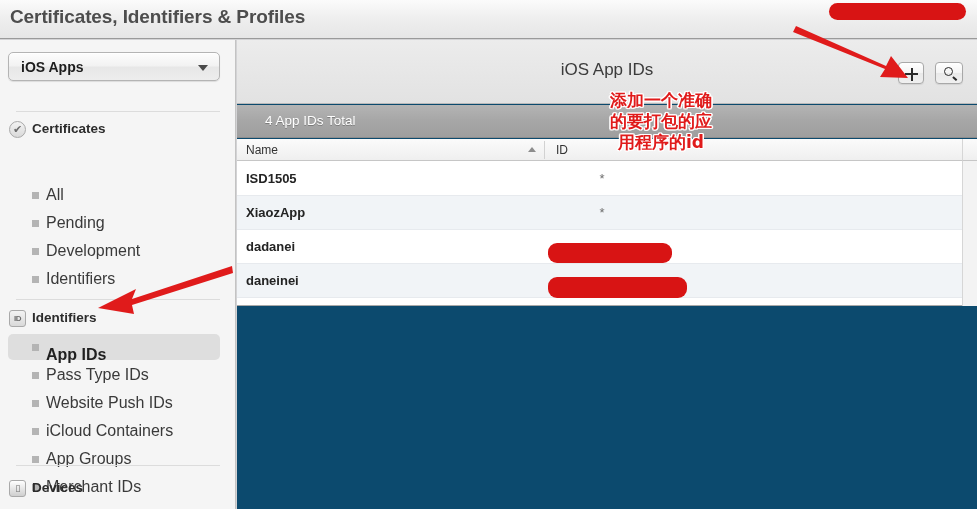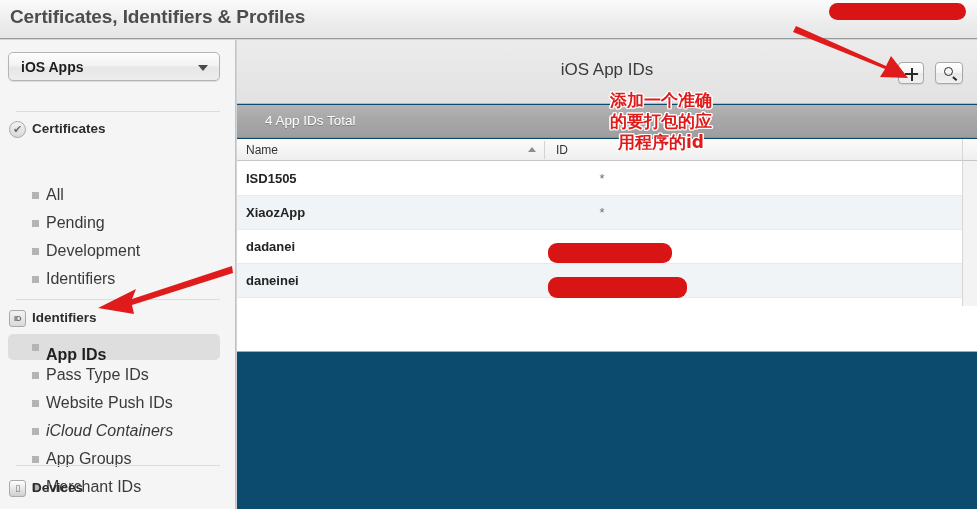--- a/index.html
+++ b/index.html
@@ -145,21 +145,21 @@
     border-bottom: 1px solid #8d8d8d;
   }
   .total-bar .tb-label {
     position: absolute; left: 28px; top: 8px;
     font-size: 13.5px; color: #ffffff;
     text-shadow: 0 1px 0 rgba(0,0,0,0.25);
   }
 
   
   .table-wrap {
-    position: absolute; left: 0; top: 99px; width: 740px; height: 213px;
+    position: absolute; left: 0; top: 99px; width: 740px; height: 167px;
     background: #ffffff;
     border-bottom: 1px solid #a9a9a9;
   }
   .thead {
     position: absolute; left: 0; top: 0; width: 740px; height: 22px;
     background: linear-gradient(to bottom, #fbfbfb 0%, #efefef 100%);
     border-bottom: 1px solid #c6c6c6;
   }
   .th {
     position: absolute; top: 4px;
@@ -271,21 +271,21 @@
       <span class="i-label">App IDs</span>
     </div>
     <div class="sb-item" style="top:322px;">
       <span class="bullet"></span>
       <span class="i-label">Pass Type IDs</span>
     </div>
     <div class="sb-item" style="top:350px;">
       <span class="bullet"></span>
       <span class="i-label">Website Push IDs</span>
     </div>
-    <div class="sb-item" style="top:378px;font-style:italic;">
+    <div class="sb-item" style="top:378px;">
       <span class="bullet"></span>
       <span class="i-label">iCloud Containers</span>
     </div>
     <div class="sb-item" style="top:406px;">
       <span class="bullet"></span>
       <span class="i-label">App Groups</span>
     </div>
     <div class="sb-item" style="top:434px;">
       <span class="bullet"></span>
       <span class="i-label">Merchant IDs</span>

